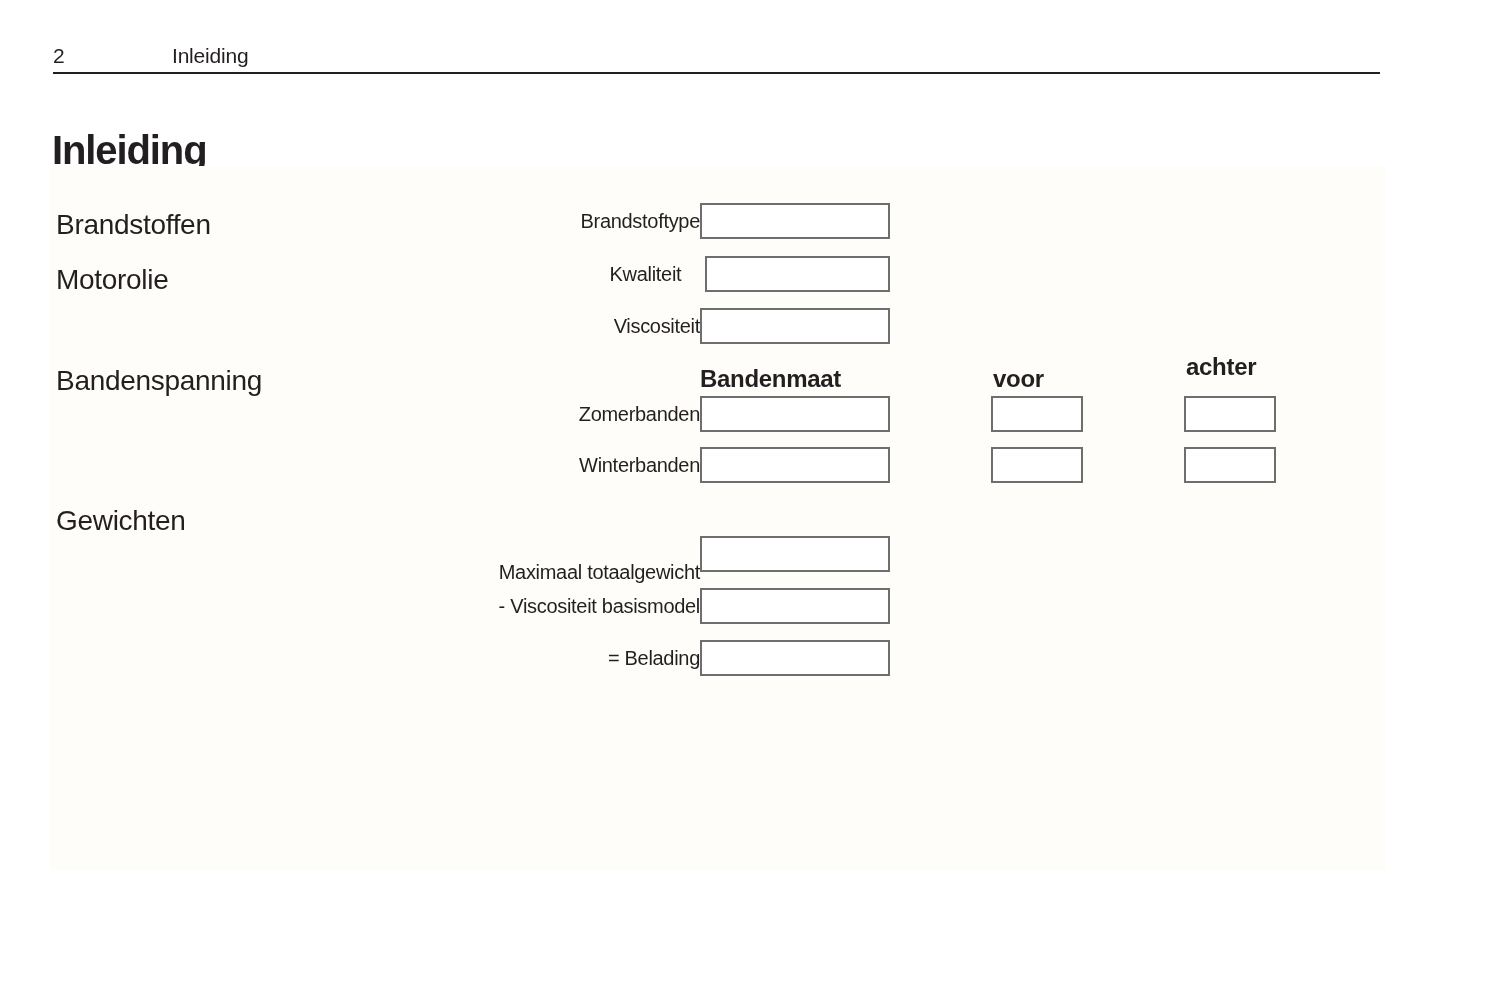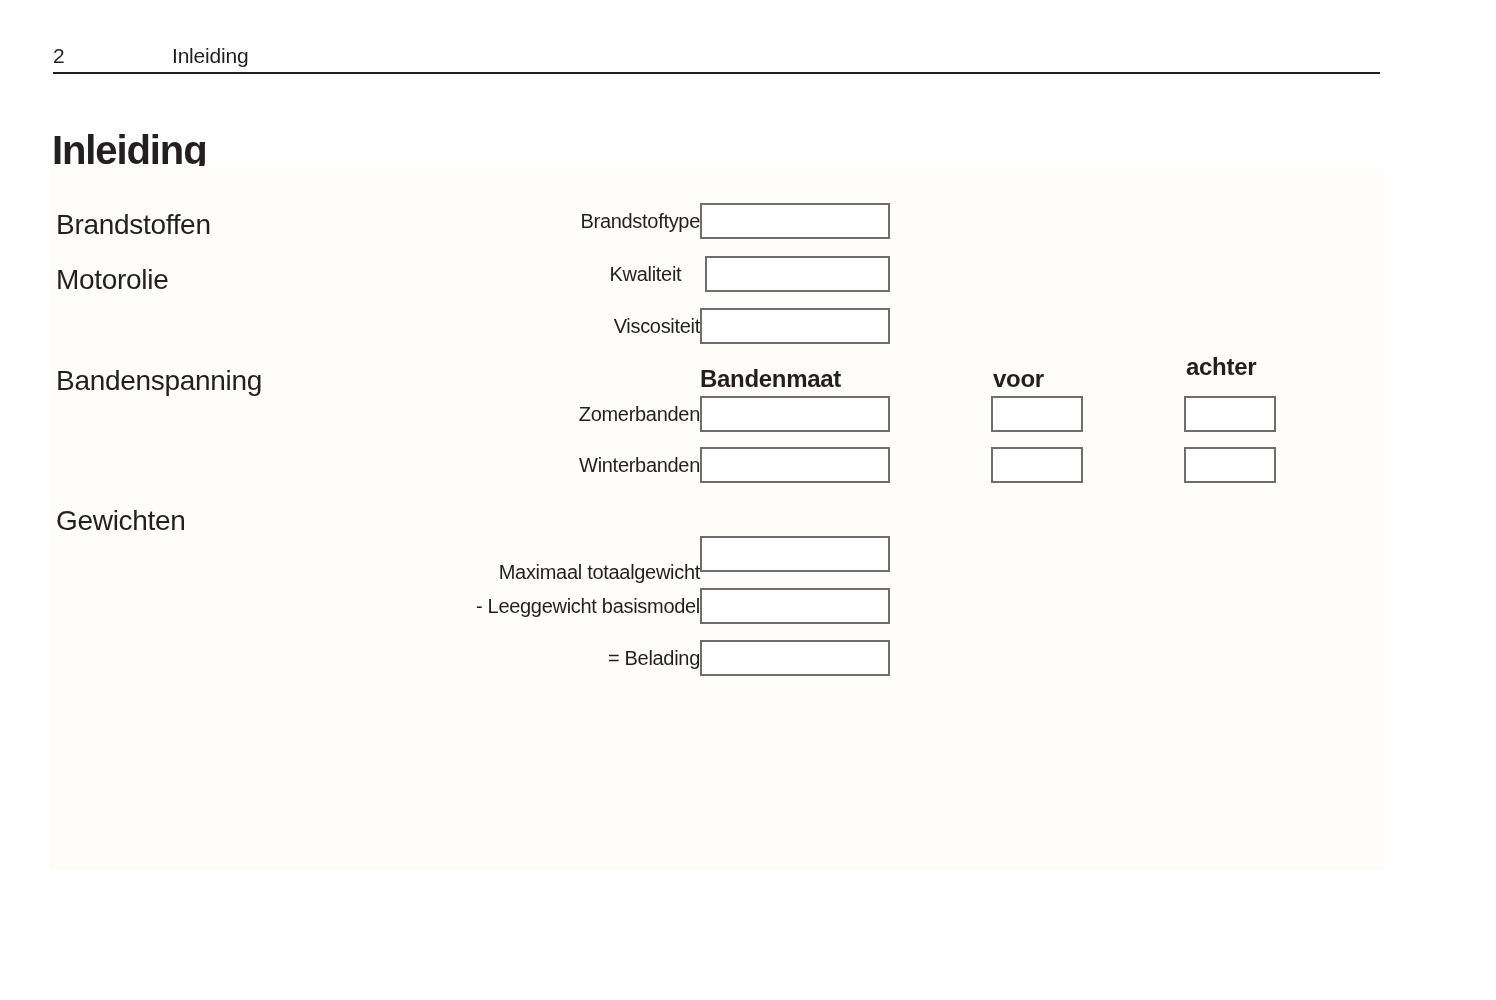--- a/index.html
+++ b/index.html
@@ -170,21 +170,21 @@
     <div class="field-box box-small" style="margin-left:101px;"></div>
     <div class="field-box box-small" style="margin-left:101px;"></div>
   </div>
 
   <div class="field-row" style="left:0px; top:370px; width:840px;">
     <div class="field-label" style="width:650px;margin-top:36px;">Maximaal totaalgewicht</div>
     <div class="field-box box-wide"></div>
   </div>
 
   <div class="field-row" style="left:0px; top:422px; width:840px;">
-    <div class="field-label" style="width:650px;">- Leeggewicht basismodel</div>
+    <div class="field-label" style="width:650px;">- Viscositeit basismodel</div>
     <div class="field-box box-wide"></div>
   </div>
 
   <div class="field-row" style="left:0px; top:474px; width:840px;">
     <div class="field-label" style="width:650px;">= Belading</div>
     <div class="field-box box-wide"></div>
   </div>
 
 </div>
 

